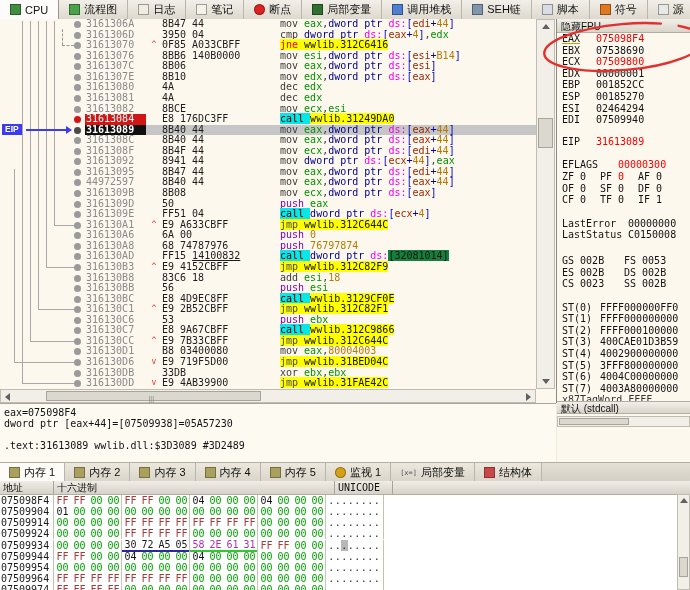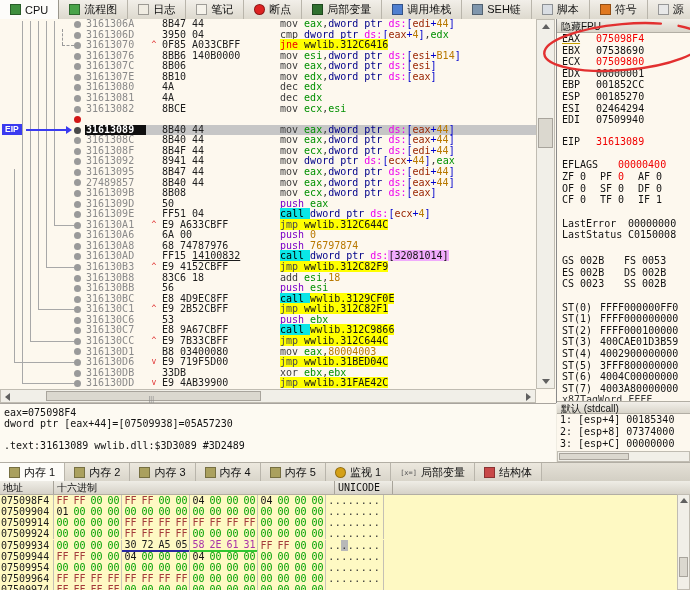--- a/index.html
+++ b/index.html
@@ -22,26 +22,26 @@
   .arow{display:flex;align-items:center;height:10.57px;font-size:10px;line-height:10.5px}
   .c-gut{flex:none;width:85px;height:100%;position:relative}
   .dot{position:absolute;left:74px;top:2px;width:7px;height:7px;border-radius:50%;background:#9a9a9a}
   .c-addr{flex:none;width:60px;color:#8a8a8a;padding-left:1px}
   .c-addr.bp{background:#d21616;color:#fff}
   .c-addr.eip{background:#0f0f0f;color:#fff;font-weight:bold}
   .c-mk{flex:none;width:16px;text-align:center;color:#e03030;font-size:8px}
   .c-by{flex:none;width:118px;color:#1c1c1c;white-space:nowrap}
   .c-in{flex:1;white-space:nowrap}
   .arow.sel .selwrap{background:#c6c6c6}
-  .selwrap{display:flex;flex:1;align-items:flex-end;height:100%}
+  .selwrap{display:flex;flex:1;align-items:center;height:100%}
   .byu{text-decoration:underline}
   .tkm{color:#3c3c3c}.tkp{color:#7a00c8}.tkr{color:#009000}.tkq{color:#992400}.tkn{color:#b87800}
   .tkd{color:#000089}.tks{color:#ec00ec}.tkb{color:#0000cd}.tkc{color:#3c3c3c}
   .tkJ{background:#ffff00;color:#4a4a4a}.tkN{background:#ffff00;color:#f00000}
-  .tkC{background:#0ae6e6;color:#000}.tkL{background:#ffff00;color:#141414}.tkY{background:#f0abfc;color:#141414}
+  .tkC{background:#0ae6e6;color:#000}.tkL{background:#ffff00;color:#141414}.tkY{background:#15803d;color:#141414}
   .tree{position:absolute;background:#a8a8a8}
   .treed{position:absolute;border-top:1px dashed #9a9a9a}
   .treedv{position:absolute;border-left:1px dashed #9a9a9a}
   #eip-badge{position:absolute;left:2px;top:105px;height:11px;padding:0 3px;background:#3b3bf0;color:#fff;
     font-size:8.5px;font-weight:bold;line-height:11px;z-index:5}
   #eip-arrow{position:absolute;left:26px;top:110px;width:42px;height:2px;background:#3b3bf0;z-index:5}
   #eip-head{position:absolute;left:66px;top:107px;width:0;height:0;border-left:6px solid #3b3bf0;
     border-top:4px solid transparent;border-bottom:4px solid transparent;z-index:5}
 
   
@@ -81,21 +81,21 @@
   #docktabs{position:absolute;left:0;top:462px;width:690px;height:19px;display:flex;overflow:hidden;
     background:linear-gradient(#e4e0d6,#d2cec3);border-top:1px solid #b2aea4;border-bottom:1px solid #aaa69c}
   .dtab{flex:none;display:flex;align-items:center;padding:0 9px;border-right:1px solid #b9b5ab;
     background:linear-gradient(#ece8de,#d8d4c9);white-space:nowrap}
   .dtab.active{background:#fdfcf8}
   .dicon{width:9px;height:9px;margin-right:4px;border:1px solid rgba(0,0,0,.3);flex:none}
   .dicon.round{border-radius:50%}
   .dicon.text{width:auto;height:auto;border:none;font-size:7px;color:#555;font-family:"DejaVu Sans Mono",monospace}
 
   
-  #dump{position:absolute;left:0;top:481px;width:690px;height:109px;background:#fef9c3}
+  #dump{position:absolute;left:0;top:481px;width:690px;height:109px;background:#ffffff}
   #dump-hdr{display:flex;height:13px;background:linear-gradient(#efede6,#d6d2c8);border-bottom:1px solid #b2aea4;
     font-size:10px;line-height:13px}
   .dh{box-sizing:border-box;border-right:1px solid #a8a49a;padding-left:3px;flex:none}
   .drow{display:flex;height:11.15px;align-items:center;font-size:10px;line-height:11px}
   .d-addr{flex:none;width:54px;box-sizing:border-box;border-right:1px solid #c4c0b4;color:#1a1a1a;padding-left:1px}
   .bgrp{flex:none;width:68px;box-sizing:border-box;border-right:1px solid #c9c5b9;display:flex}
   .byte{flex:none;width:17px;text-align:center}
   .bz{color:#00a000}.bf{color:#a33a3a}.bn{color:#141414}.bdk{color:#1a1a1a}.bpu{color:#a832a8}
   .ul-navy{border-bottom:2px solid #2828a0}.ul-green{border-bottom:2px solid #30c830}
   .d-uni{flex:none;width:58px;box-sizing:border-box;border-right:1px solid #c4c0b4;display:flex;padding-left:2px}
@@ -275,20 +275,26 @@
             <span class="c-addr">31613082</span>
             <span class="c-mk"></span>
             <span class="c-by">8BCE</span>
             <span class="c-in"><span class="tkm">mov </span><span class="tkr">ecx</span><span class="tkc">,</span><span class="tkr">esi</span></span>
           </div>
         </div>
         <div class="arow">
           <div class="c-gut">
             <span class="dot" style="background: rgb(210, 22, 22);"></span>
           </div>
+          <div class="selwrap mono">
+            <span class="c-addr bp">31613084</span>
+            <span class="c-mk"></span>
+            <span class="c-by">E8 176DC3FF</span>
+            <span class="c-in"><span class="tkC">call </span><span class="tkL">wwlib.31249DA0</span></span>
+          </div>
         </div>
         <div class="arow sel">
           <div class="c-gut">
             <span class="dot" style="background: rgb(74, 74, 74);"></span>
           </div>
           <div class="selwrap mono">
             <span class="c-addr eip">31613089</span>
             <span class="c-mk"></span>
             <span class="c-by">8B40 44</span>
             <span class="c-in"><span class="tkm">mov </span><span class="tkr">eax</span><span class="tkc">,</span><span class="tkd">dword ptr </span><span class="tks">ds:</span><span class="tkb">[</span><span class="tkq">eax</span><span class="tkb">+</span><span class="tkn">44</span><span class="tkb">]</span></span>
@@ -336,21 +342,21 @@
             <span class="c-mk"></span>
             <span class="c-by">8B47 44</span>
             <span class="c-in"><span class="tkm">mov </span><span class="tkr">eax</span><span class="tkc">,</span><span class="tkd">dword ptr </span><span class="tks">ds:</span><span class="tkb">[</span><span class="tkq">edi</span><span class="tkb">+</span><span class="tkn">44</span><span class="tkb">]</span></span>
           </div>
         </div>
         <div class="arow">
           <div class="c-gut">
             <span class="dot"></span>
           </div>
           <div class="selwrap mono">
-            <span class="c-addr">27489857</span>
+            <span class="c-addr">44972597</span>
             <span class="c-mk"></span>
             <span class="c-by">8B40 44</span>
             <span class="c-in"><span class="tkm">mov </span><span class="tkr">eax</span><span class="tkc">,</span><span class="tkd">dword ptr </span><span class="tks">ds:</span><span class="tkb">[</span><span class="tkq">eax</span><span class="tkb">+</span><span class="tkn">44</span><span class="tkb">]</span></span>
           </div>
         </div>
         <div class="arow">
           <div class="c-gut">
             <span class="dot"></span>
           </div>
           <div class="selwrap mono">
@@ -580,21 +586,21 @@
         <div><span class="rname">EBX</span><span class="rv">07538690</span></div>
         <div><span class="rname">ECX</span><span class="rv red">07509800</span></div>
         <div><span class="rname">EDX</span><span class="rv">00000001</span></div>
         <div><span class="rname">EBP</span><span class="rv">001852CC</span></div>
         <div><span class="rname">ESP</span><span class="rv">00185270</span></div>
         <div><span class="rname">ESI</span><span class="rv">02464294</span></div>
         <div><span class="rname">EDI</span><span class="rv">07509940</span></div>
         <div class="gap10"></div>
         <div><span class="rname">EIP</span><span class="rv red">31613089</span></div>
         <div class="gap12"></div>
-        <div><span class="rname" style="width: 56px;">EFLAGS</span><span class="rv red">00000400</span></div>
+        <div><span class="rname" style="width: 56px;">EFLAGS</span><span class="rv red">00000300</span></div>
         <div><span class="fpair"><span>ZF </span><span class="rv">0</span></span><span class="fpair"><span>PF </span><span class="rv red">0</span></span><span class="fpair"><span>AF </span><span class="rv">0</span></span></div>
         <div><span class="fpair"><span>OF </span><span class="rv">0</span></span><span class="fpair"><span>SF </span><span class="rv">0</span></span><span class="fpair"><span>DF </span><span class="rv">0</span></span></div>
         <div><span class="fpair"><span>CF </span><span class="rv">0</span></span><span class="fpair"><span>TF </span><span class="rv">0</span></span><span class="fpair"><span>IF </span><span class="rv">1</span></span></div>
         <div class="gap12"></div>
         <div><span class="lname">LastError</span><span class="rv">00000000</span></div>
         <div><span class="lname">LastStatus</span><span class="rv">C0150008</span></div>
         <div class="gap14"></div>
         <div><span class="spair"><span>GS</span><span> 002B</span></span><span class="spair"><span>FS</span><span> 0053</span></span></div>
         <div><span class="spair"><span>ES</span><span> 002B</span></span><span class="spair"><span class="sul">DS</span><span> 002B</span></span></div>
         <div><span class="spair"><span>CS</span><span> 0023</span></span><span class="spair"><span>SS</span><span> 002B</span></span></div>
@@ -603,25 +609,20 @@
         <div><span class="stname">ST(1)</span><span class="rv">FFFF000000000</span></div>
         <div><span class="stname">ST(2)</span><span class="rv">FFFF000100000</span></div>
         <div><span class="stname">ST(3)</span><span class="rv">400CAE01D3B59</span></div>
         <div><span class="stname">ST(4)</span><span class="rv">4002900000000</span></div>
         <div><span class="stname">ST(5)</span><span class="rv">3FFF800000000</span></div>
         <div><span class="stname">ST(6)</span><span class="rv">4004C00000000</span></div>
         <div><span class="stname">ST(7)</span><span class="rv">4003A80000000</span></div>
       </div>
     <div id="partial-line" class="mono">x87TagWord FFFF</div>
     <div id="cc-hdr" style="font-family:'Liberation Sans',sans-serif">默认 (stdcall)</div>
-    <div id="cc-rows" class="mono">
-        <div><span>1: </span><span>[esp+4] </span><span>00185340</span></div>
-        <div><span>2: </span><span>[esp+8] </span><span>07374000</span></div>
-        <div><span>3: </span><span>[esp+C] </span><span>00000000</span></div>
-      </div>
     <div id="reg-hsb" class="sb">
       <div class="sb-thumb" style="left:1px;top:1px;width:70px;height:7px"></div>
     </div>
   </div>
 
   <div id="info" class="mono">
     <div>eax=075098F4</div>
     <div>dword ptr [eax+44]=[07509938]=05A57230</div>
     <div class="blank"></div>
     <div>.text:31613089 wwlib.dll:$3D3089 #3D2489</div>

